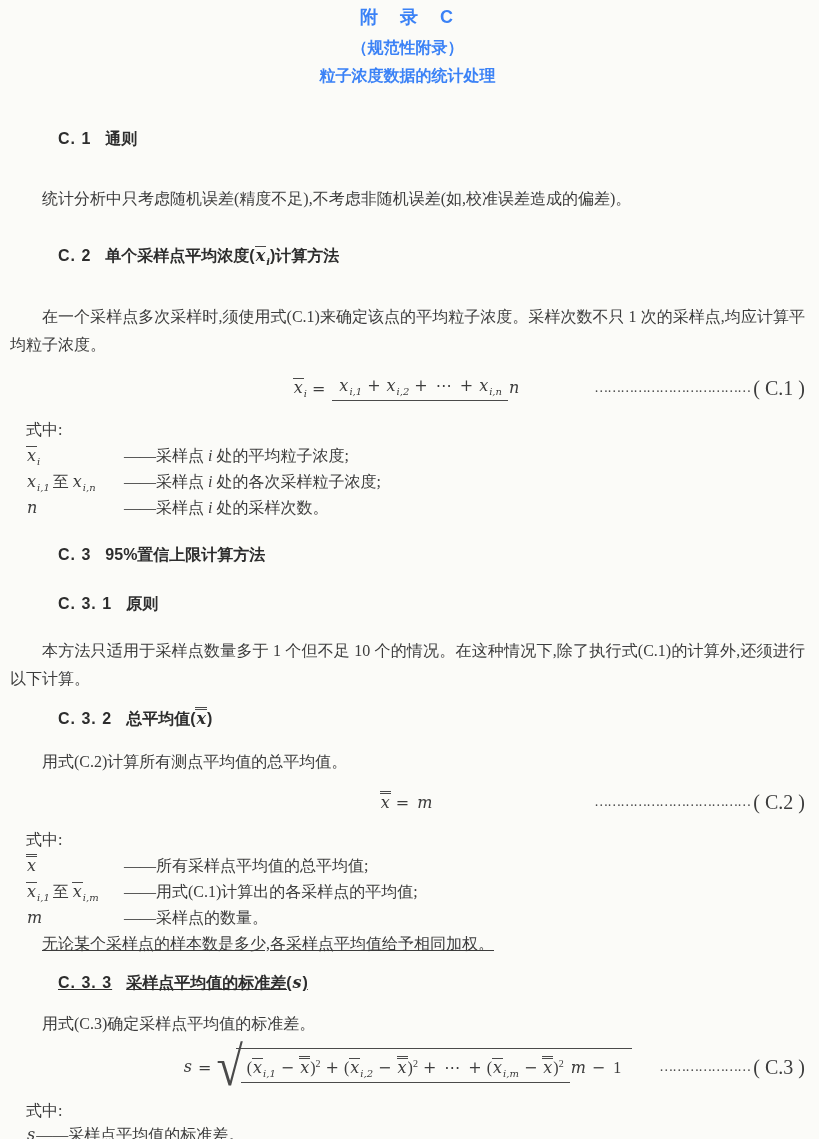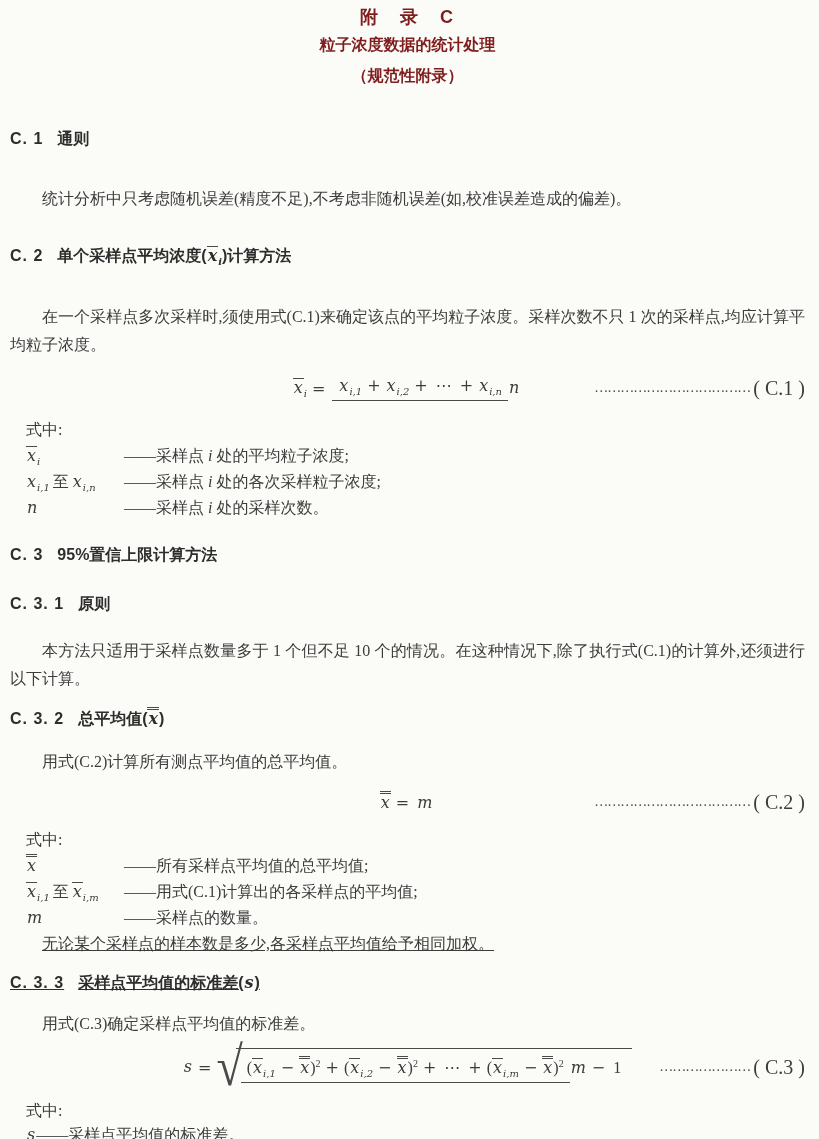--- a/index.html
+++ b/index.html
@@ -5,30 +5,30 @@
   html,body{margin:0;padding:0;}
   body{
     width:819px;height:1139px;overflow:hidden;
     background:#fbfbf8;color:#3c3c3c;
     font-family:"Liberation Serif","DejaVu Serif",serif;
     font-size:16px;
   }
   .doc{padding:6px 14px 0 10px;box-sizing:border-box;}
 
   
-  .title-line{text-align:center;font-weight:bold;color:#7f1d1d;
+  .title-line{text-align:center;font-weight:bold;color:#3b82f6;
     font-family:"Liberation Sans","DejaVu Sans",sans-serif;line-height:18px;}
   .t1{font-size:18px;margin-top:2px;letter-spacing:2px;}
   .t2{font-size:16px;margin-top:13px;}
   .t3{font-size:16px;margin-top:10px;}
 
   
   .hd{font-weight:bold;color:#2d2d2d;line-height:20px;
     font-family:"Liberation Sans","DejaVu Sans",sans-serif;font-size:16px;}
-  .hd .hnum{margin-right:14px;letter-spacing:1px;}
+  .hd .hnum{margin-right:14px;letter-spacing:1px;margin-left:48px;}
   .hd-c1{margin-top:44px;}
   .hd-c2{margin-top:33px;}
   .hd-c3{margin-top:24px;}
   .hd-c31{margin-top:29px;}
   .hd-c32{margin-top:14px;}
   .hd-c33{margin-top:16px;text-decoration:underline;}
 
   
   .para{line-height:28px;text-indent:2em;text-align:justify;color:#3c3c3c;}
   .p1{margin-top:36px;}
@@ -75,22 +75,22 @@
   .sqrt{display:inline-flex;align-items:center;}
   .rad{font-size:48px;font-style:normal;line-height:0.85;transform:scaleY(1.15);transform-origin:center;color:#4a4a4a;}
   .sarg{display:inline-block;border-top:1.5px solid #4a4a4a;margin-left:-7px;padding:3px 6px 0 3px;}
 </style>
 </head>
 <body>
 
 <div class="doc">
 
   <div class="title-line t1">附　录　C</div>
+  <div class="title-line t2">（规范性附录）</div>
   <div class="title-line t3">粒子浓度数据的统计处理</div>
-  <div class="title-line t2">（规范性附录）</div>
 
   <div class="hd hd-c1">
     <span class="hnum">C. 1</span><span>通则</span>
   </div>
   <div class="para p1">统计分析中只考虑随机误差(精度不足),不考虑非随机误差(如,校准误差造成的偏差)。</div>
 
   <div class="hd hd-c2">
     <span class="hnum">C. 2</span><span>单个采样点平均浓度(</span><span><span class="mvar"><span class="base b1">x</span><sub>i</sub></span></span><span>)计算方法</span>
   </div>
   <div class="para p2">在一个采样点多次采样时,须使用式(C.1)来确定该点的平均粒子浓度。采样次数不只 1 次的采样点,均应计算平均粒子浓度。</div>

